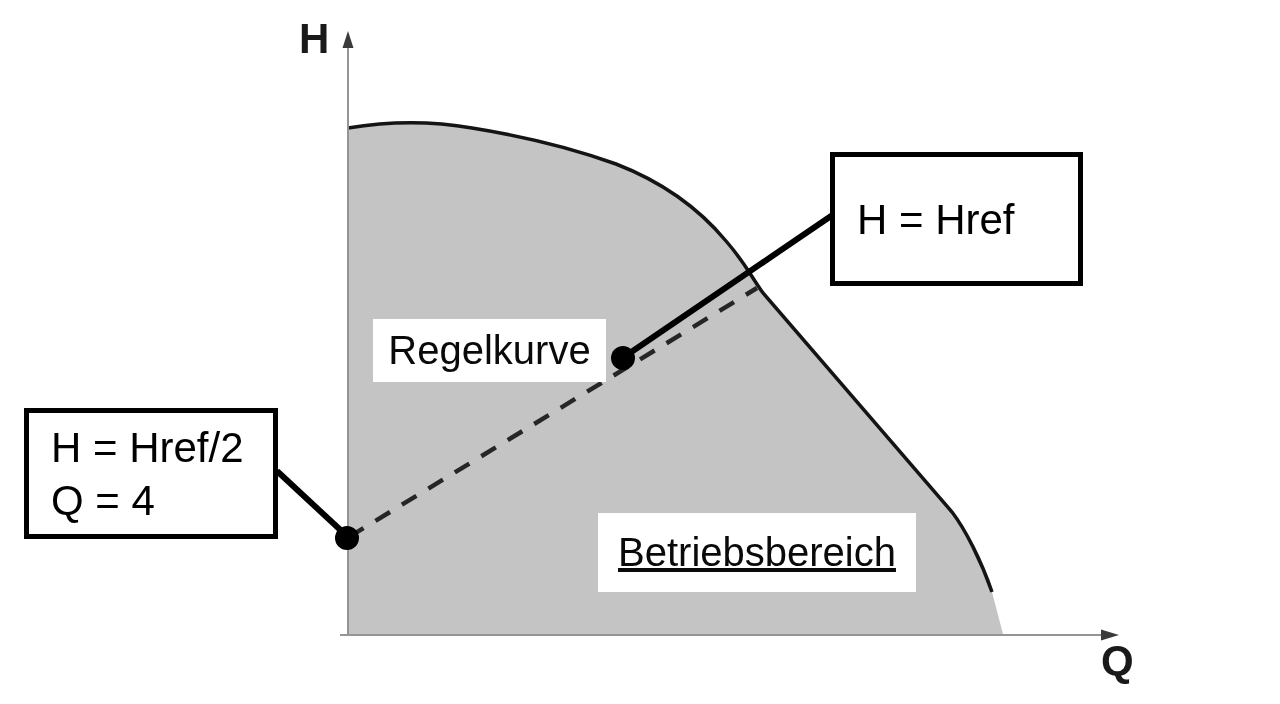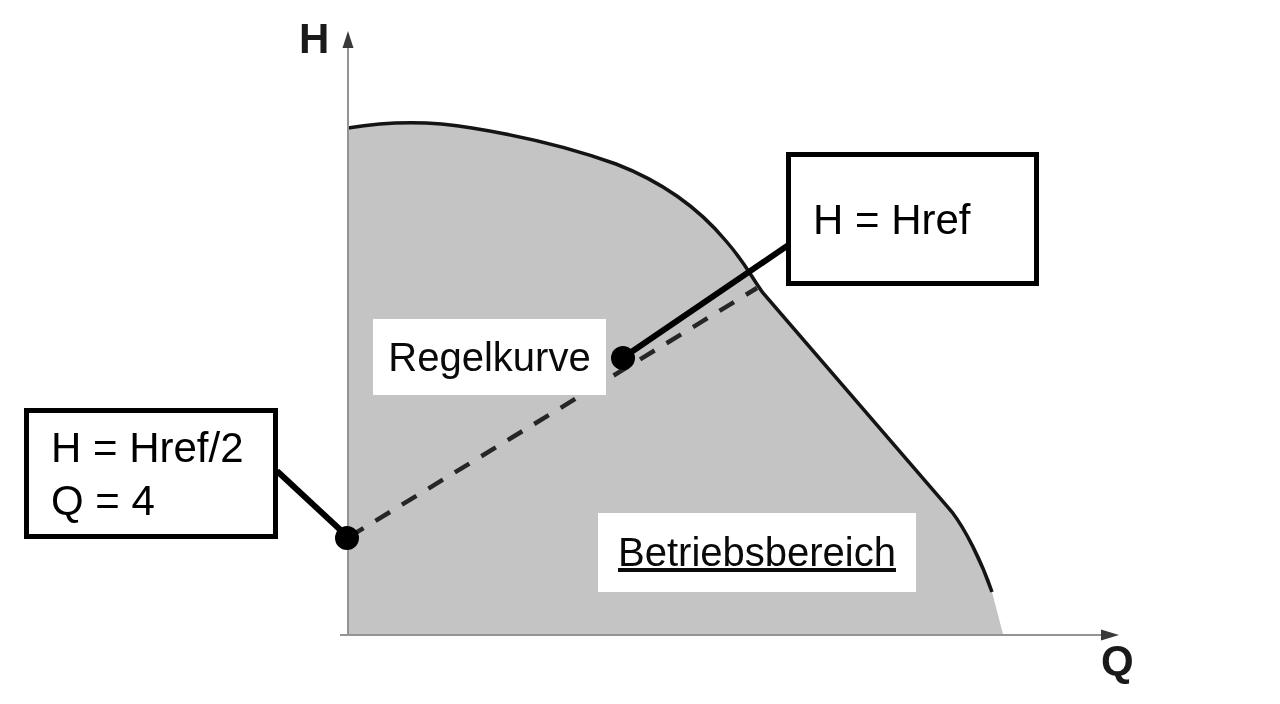--- a/index.html
+++ b/index.html
@@ -26,38 +26,38 @@
   .float-label {
     position: absolute;
     background: #ffffff;
     color: #0a0a0a;
     font-size: 40px;
     display: flex;
     align-items: center;
     justify-content: center;
     white-space: nowrap;
   }
-  .float-label.regelkurve { left: 373px; top: 319px; width: 233px; height: 76px; }
+  .float-label.regelkurve { left: 373px; top: 319px; width: 233px; height: 63px; }
   .float-label.betriebsbereich { left: 598px; top: 513px; width: 318px; height: 79px; text-decoration: underline; }
 
   .callout {
     position: absolute;
     box-sizing: border-box;
     background: #ffffff;
     border: 5px solid #000000;
     color: #000000;
     font-size: 42px;
     line-height: 53px;
     display: flex;
     flex-direction: column;
     justify-content: center;
     padding-left: 22px;
     white-space: nowrap;
   }
-  .callout.ref { left: 786px; top: 152px; width: 253px; height: 134px; }
+  .callout.ref { left: 830px; top: 152px; width: 253px; height: 134px; }
   .callout.half { left: 24px; top: 408px; width: 254px; height: 131px; }
 </style>
 </head>
 <body>
 
 <div class="stage">
 
   <svg width="1280" height="704" viewBox="0 0 1280 704">
 
     <path d="M 348,634 L 348,128

